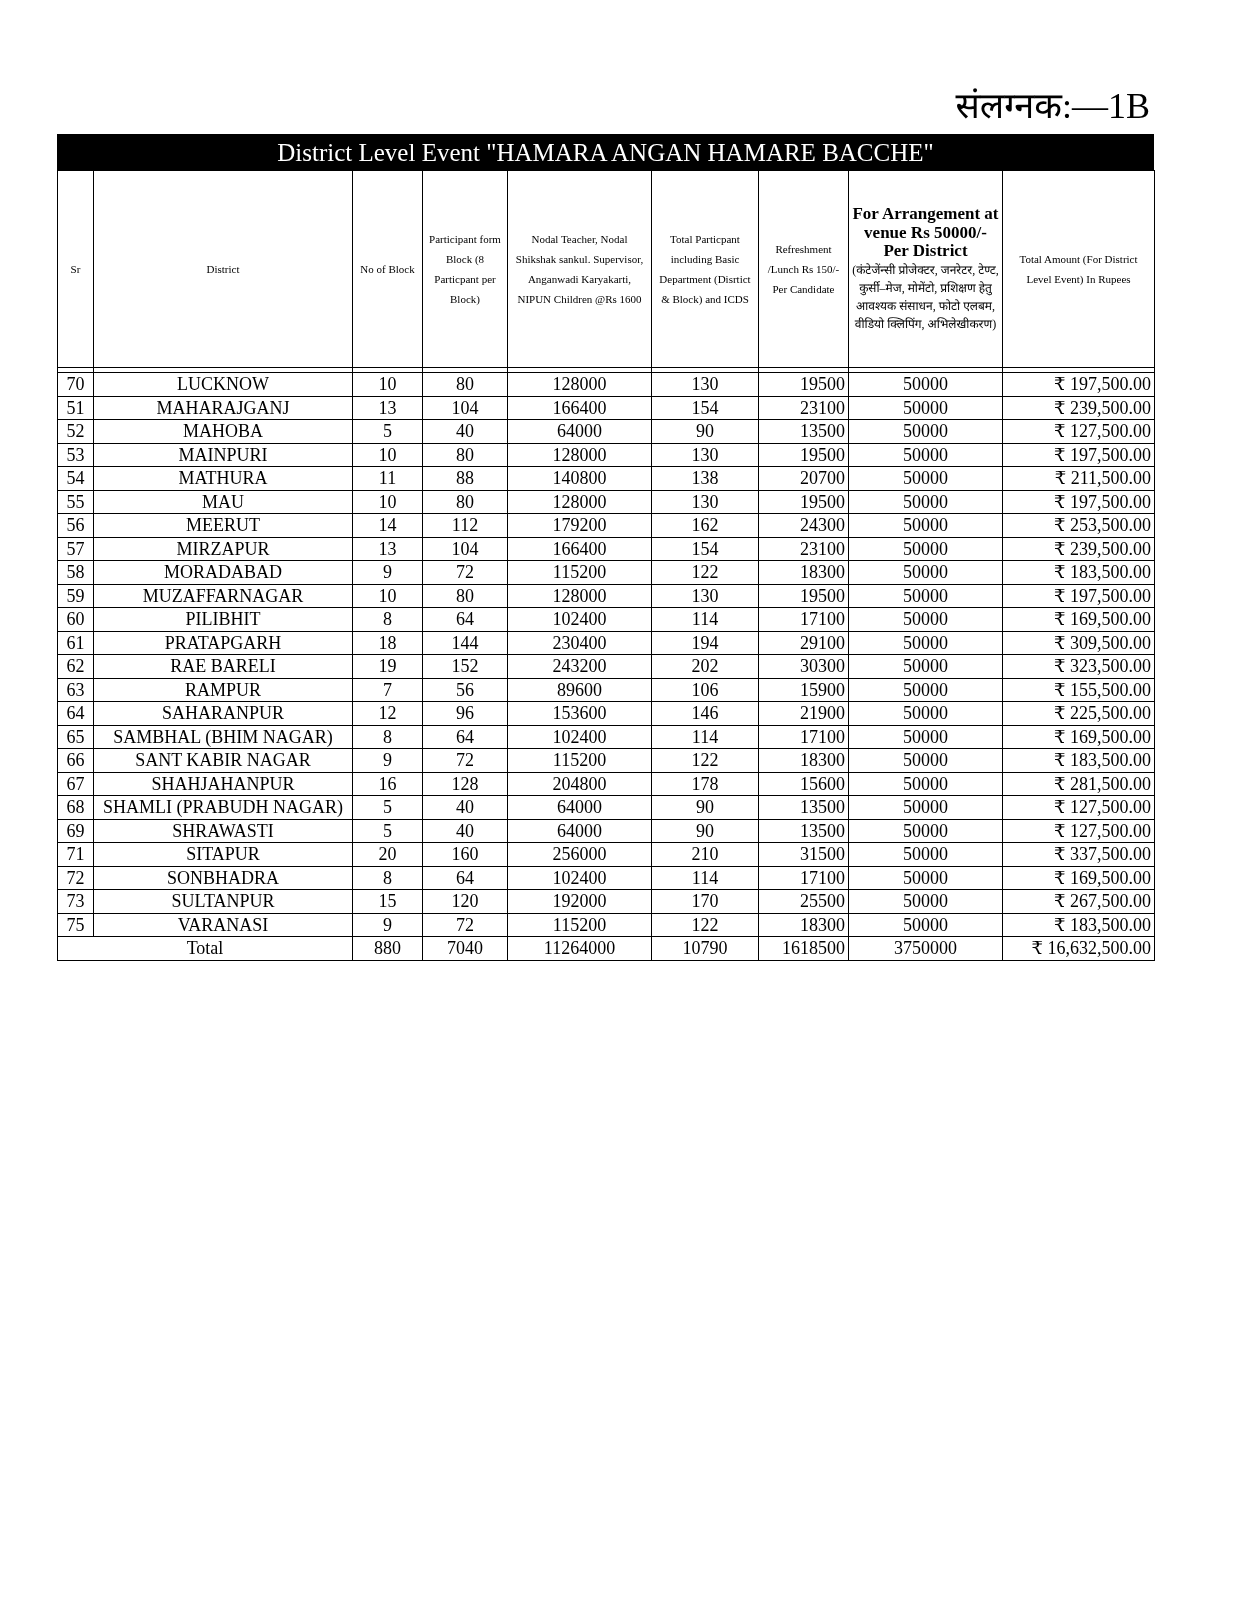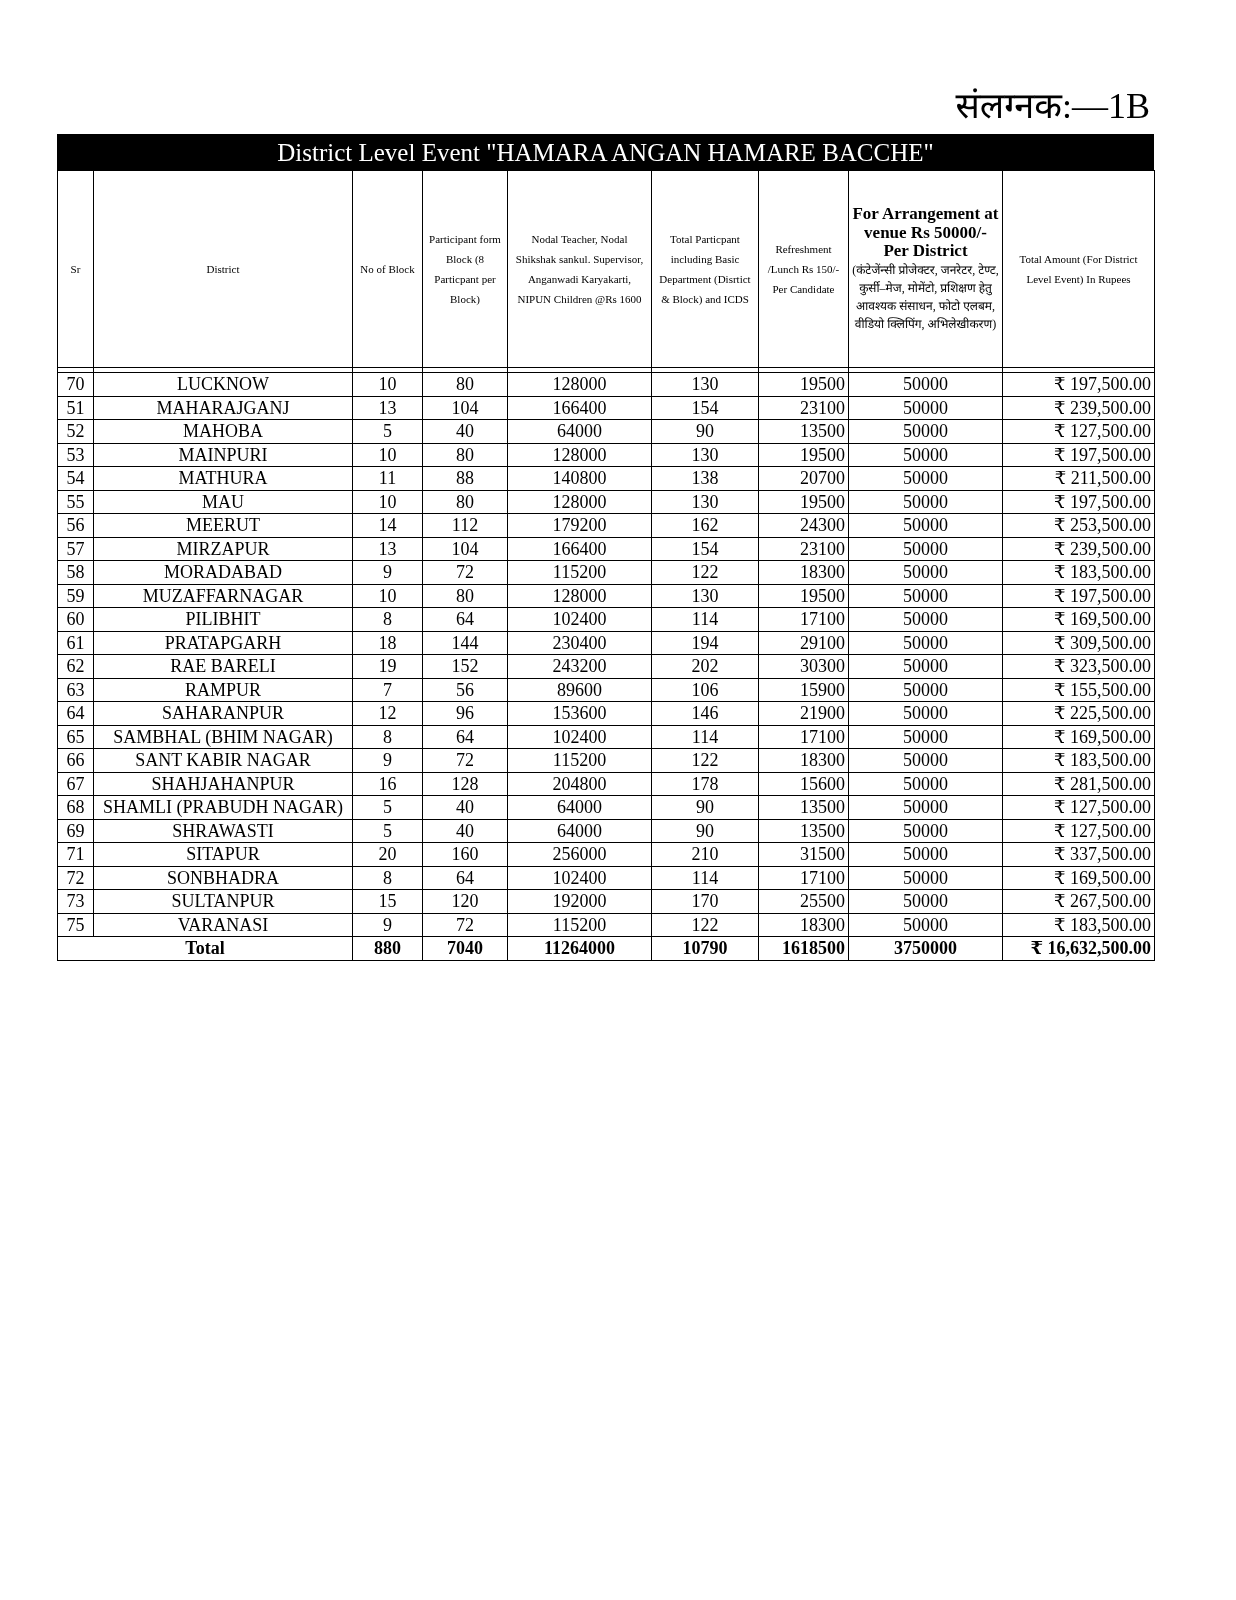--- a/index.html
+++ b/index.html
@@ -11,21 +11,21 @@
   th, td { border: 1.5px solid #000; padding: 0 3px; }
   th { font-weight: normal; font-size: 11px; line-height: 20px; text-align: center; vertical-align: middle; height: 196px; }
   th.bold-head { font-size: 14.5px; line-height: 18.5px; }
   th.bold-head b { font-weight: bold; font-size: 17px; }
   th.bold-head .hi { font-size: 12px; line-height: 18px; display: block; }
   td { font-size: 18px; height: 22.5px; line-height: 22px; white-space: nowrap; overflow: hidden; }
   tr.spacer td { height: 4px; line-height: 4px; padding: 0; font-size: 1px; }
   td.c { text-align: center; }
   td.r { text-align: right; }
   td.l { text-align: center; }
-  tr.total td { font-weight: bold; }
+  tr.total td { font-weight: normal; }
   col.c-sr { width: 36px; } col.c-dist { width: 259px; } col.c-blk { width: 70px; }
   col.c-part { width: 85px; } col.c-nodal { width: 144px; } col.c-tot { width: 107px; }
   col.c-ref { width: 90px; } col.c-arr { width: 154px; } col.c-amt { width: 152px; }
 </style>
 </head>
 <body>
 
 <div class="annex">संलग्नक:—1B</div>
 
 <div class="tbl-wrap">

